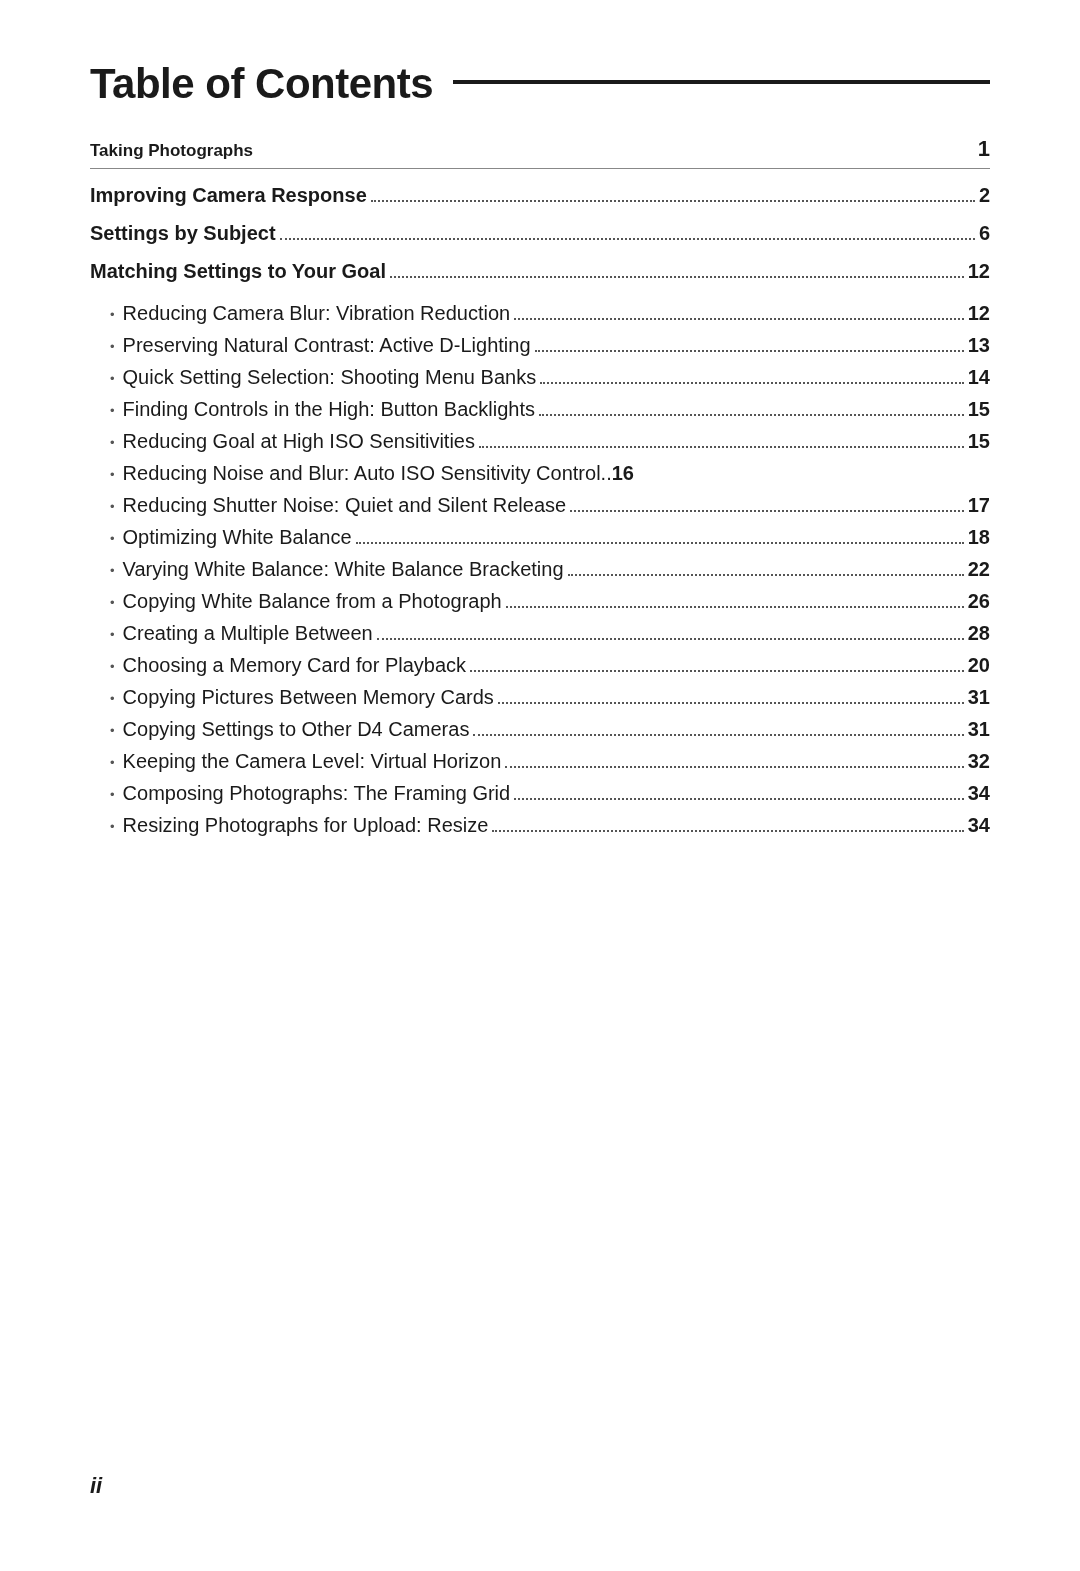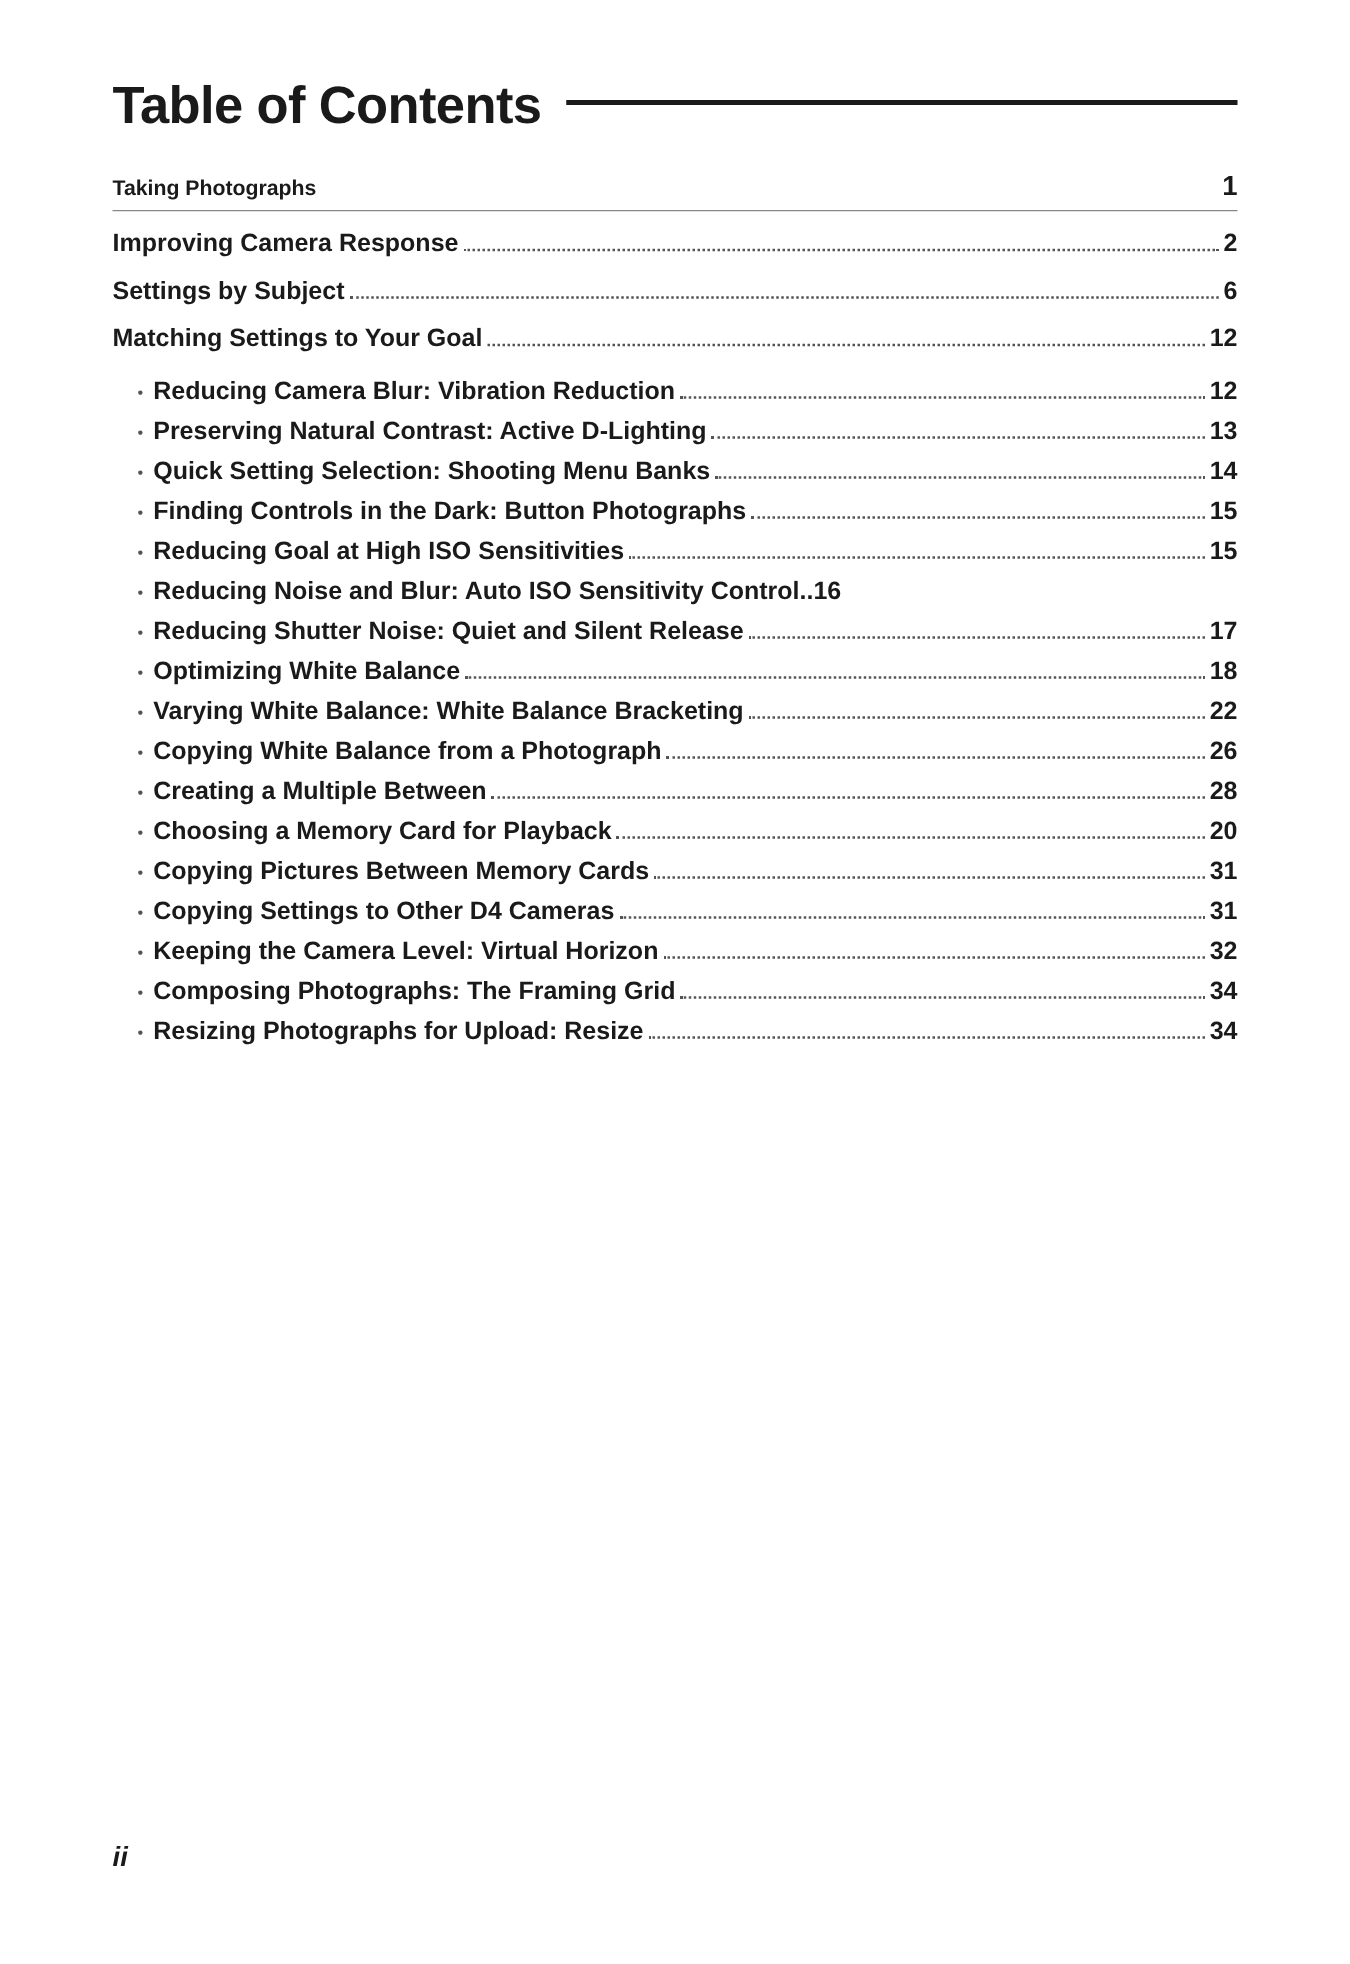--- a/index.html
+++ b/index.html
@@ -86,21 +86,21 @@
       font-size: 20px;
       font-weight: 700;
       white-space: nowrap;
     }
 
     .toc-label.bold-entry {
       font-weight: 900;
     }
 
     .toc-label.sub-entry {
-      font-weight: 700;
+      font-weight: 400;
       font-size: 20px;
     }
 
     .toc-dots {
       flex: 1;
       border-bottom: 2px dotted #555;
       margin: 0 4px 4px 4px;
       min-width: 10px;
     }
 
@@ -186,21 +186,21 @@
 
   <li class="toc-item level2">
     <span class="bullet">•</span>
     <span class="toc-label sub-entry">Quick Setting Selection: Shooting Menu Banks</span>
     <span class="toc-dots"></span>
     <span class="toc-page">14</span>
   </li>
 
   <li class="toc-item level2">
     <span class="bullet">•</span>
-    <span class="toc-label sub-entry">Finding Controls in the Dark: Button Photographs</span>
+    <span class="toc-label sub-entry">Finding Controls in the High: Button Backlights</span>
     <span class="toc-dots"></span>
     <span class="toc-page">15</span>
   </li>
 
   <li class="toc-item level2">
     <span class="bullet">•</span>
     <span class="toc-label sub-entry">Reducing Goal at High ISO Sensitivities</span>
     <span class="toc-dots"></span>
     <span class="toc-page">15</span>
   </li>

